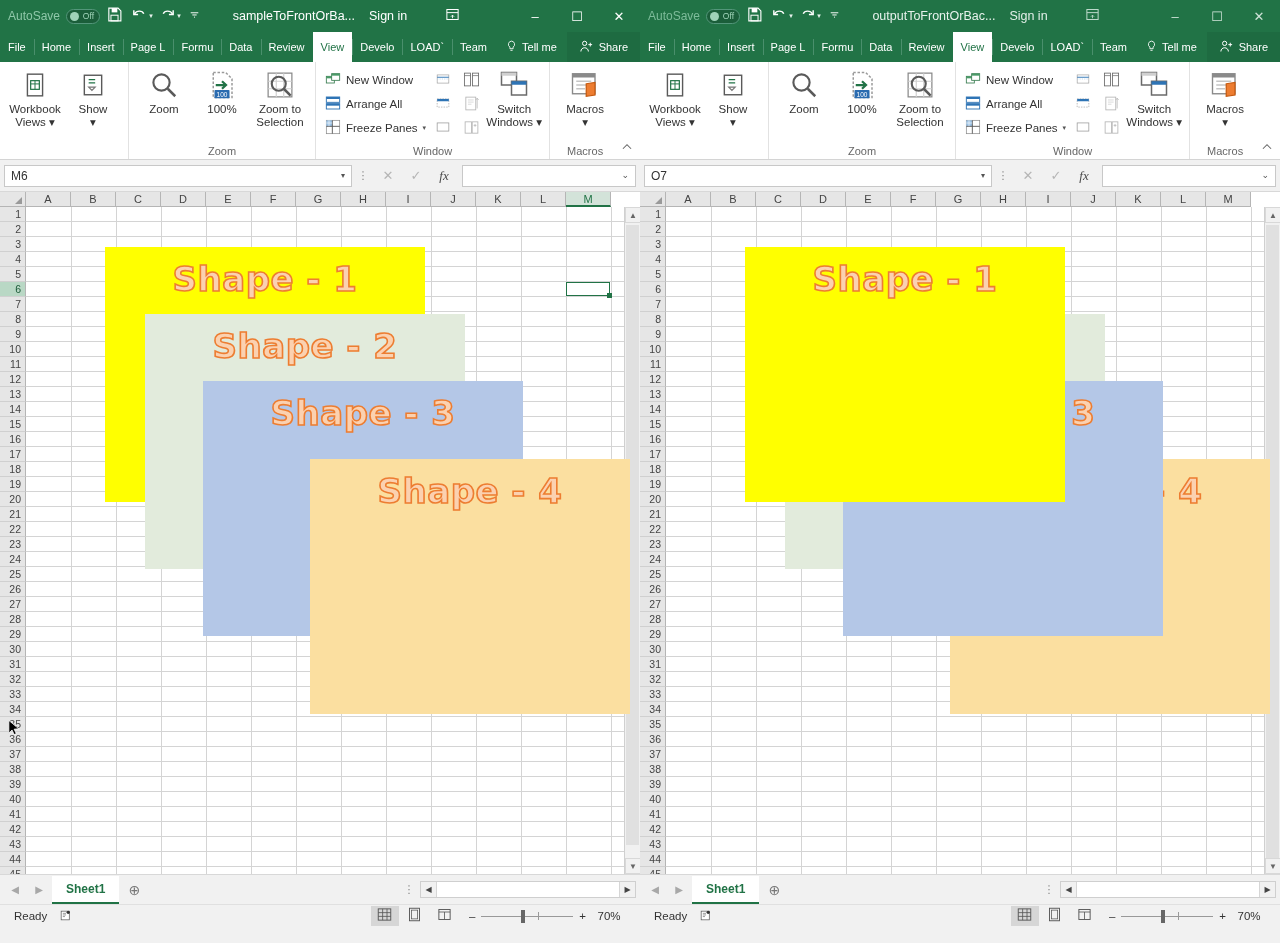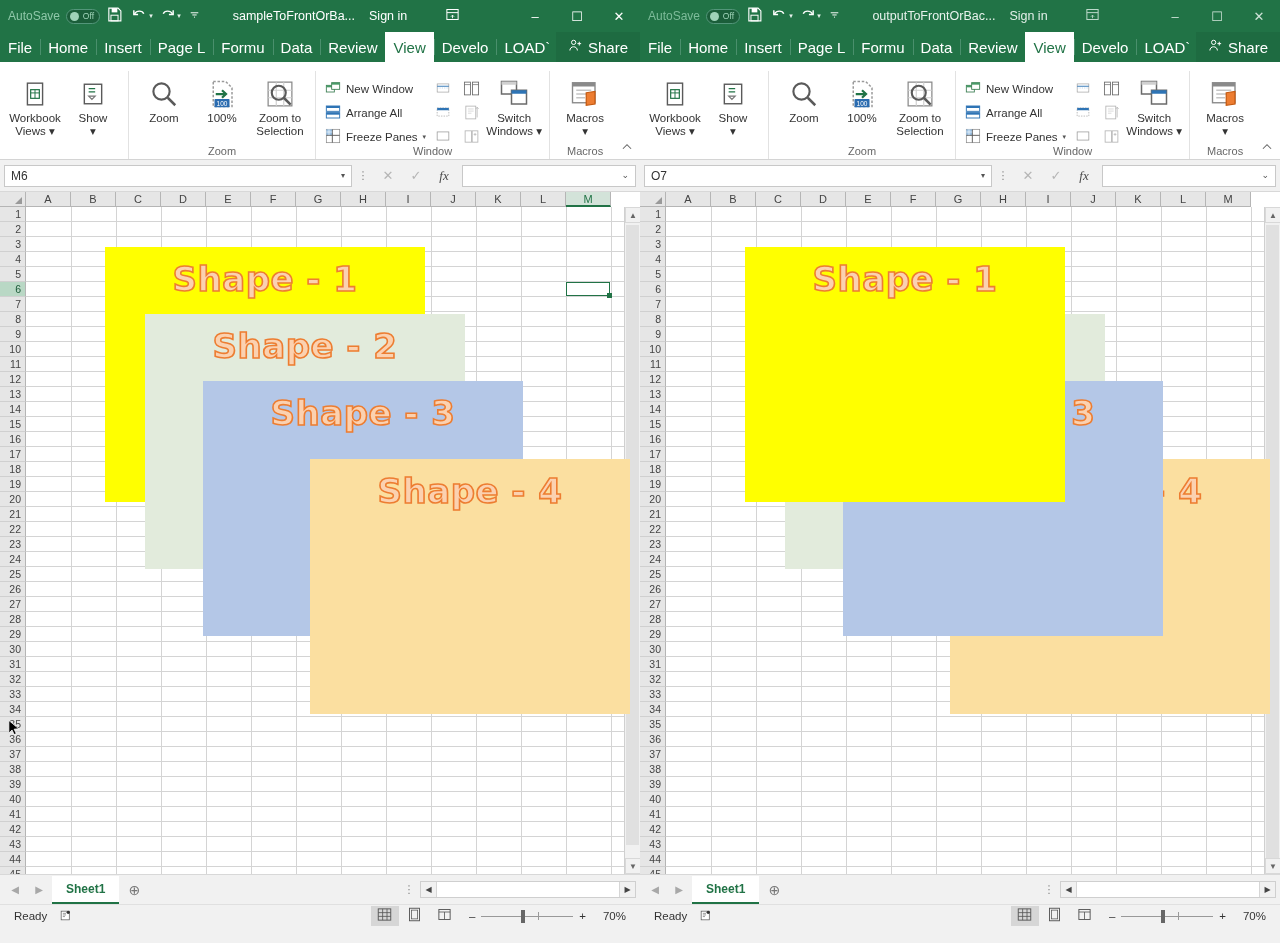--- a/index.html
+++ b/index.html
@@ -35,36 +35,36 @@
   .win.right .signin { color:#e2efe8; }
   .winctl { position:absolute; right:0; top:0; height:32px; display:flex; }
   .winctl div { width:42px; height:32px; display:flex; align-items:center;
                 justify-content:center; color:#fff; font-size:13px; }
   .win.right .winctl div { color:#cfe3d8; }
   .ribbonicon { position:absolute; right:180px; top:7px; color:#fff; font-size:13px;}
   .win.right .ribbonicon { color:#bdd9cb; }
 
   
   .tabbar { height:30px; background:#217346; display:flex; align-items:stretch;
-            font-size:15px; position:relative; }
+            font-size:11px; position:relative; }
   .tab { padding:0 8px; display:flex; align-items:center; color:#fff;
          position:relative; white-space:nowrap; }
   .tab + .tab::before { content:""; position:absolute; left:0; top:7px; bottom:7px;
                         width:1px; background:#4a8f6c; }
   .tab.active { background:#fff; color:#217346; }
   .tab.active::before { display:none; }
   .tellme { display:flex; align-items:center; gap:4px; color:#fff; padding:0 10px; }
   .sharebtn { position:absolute; right:0; top:0; bottom:0; background:#1e6b41;
               display:flex; align-items:center; gap:5px; padding:0 12px; color:#fff; }
 
   
   .ribbon { height:98px; background:#fff; border-bottom:1px solid #d4d4d4;
             display:flex; position:relative; }
   .rgroup { position:relative; display:flex; flex-direction:column;
-            align-items:center; padding:3px 6px 0 6px;margin-top:9px; }
+            align-items:center; padding:3px 6px 0 6px; }
   .rgroup + .rgroup { border-left:1px solid #e2e2e2; }
   .rgroup .gtitle { position:absolute; bottom:2px; left:0; right:0; text-align:center;
                     font-size:11px; color:#666; }
   .rbtn { display:flex; flex-direction:column; align-items:center; width:58px;
           padding-top:4px; font-size:11.5px; color:#333; line-height:13px;
           text-align:center; }
   .rbtn .bico { height:34px; display:flex; align-items:center; justify-content:center; }
   .rowbtns { display:flex; flex-direction:column; gap:2px; padding-top:4px; }
   .rowbtn { display:flex; align-items:center; gap:5px; font-size:11.5px; color:#333;
             height:22px; padding:0 3px; }
@@ -160,21 +160,21 @@
   .viewbtn { width:28px; height:20px; display:flex; align-items:center;
              justify-content:center; color:#555; font-size:13px; }
   .viewbtn.on { background:#d6d6d6; }
   .zoomctl { display:flex; align-items:center; gap:6px; padding-left:8px; }
   .zslider { width:92px; height:14px; position:relative; display:flex; align-items:center;}
   .zslider .track { position:absolute; left:0; right:0; height:1px; background:#999; }
   .zslider .mid { position:absolute; left:57px; top:3px; width:1px; height:8px;
                   background:#999; }
   .zslider .knob2 { position:absolute; left:40px; width:4px; height:13px;
                     background:#666; }
-  .zpct { width:34px; text-align:right; }
+  .zpct { width:34px; text-align:center; }
   .cursor { position:absolute; z-index:60; pointer-events:none; }
 </style>
 </head>
 <body>
 
 <div class="app">
     <div class="win left">
       <div class="titlebar">
         <div class="qat">
           <div class="autosave">

